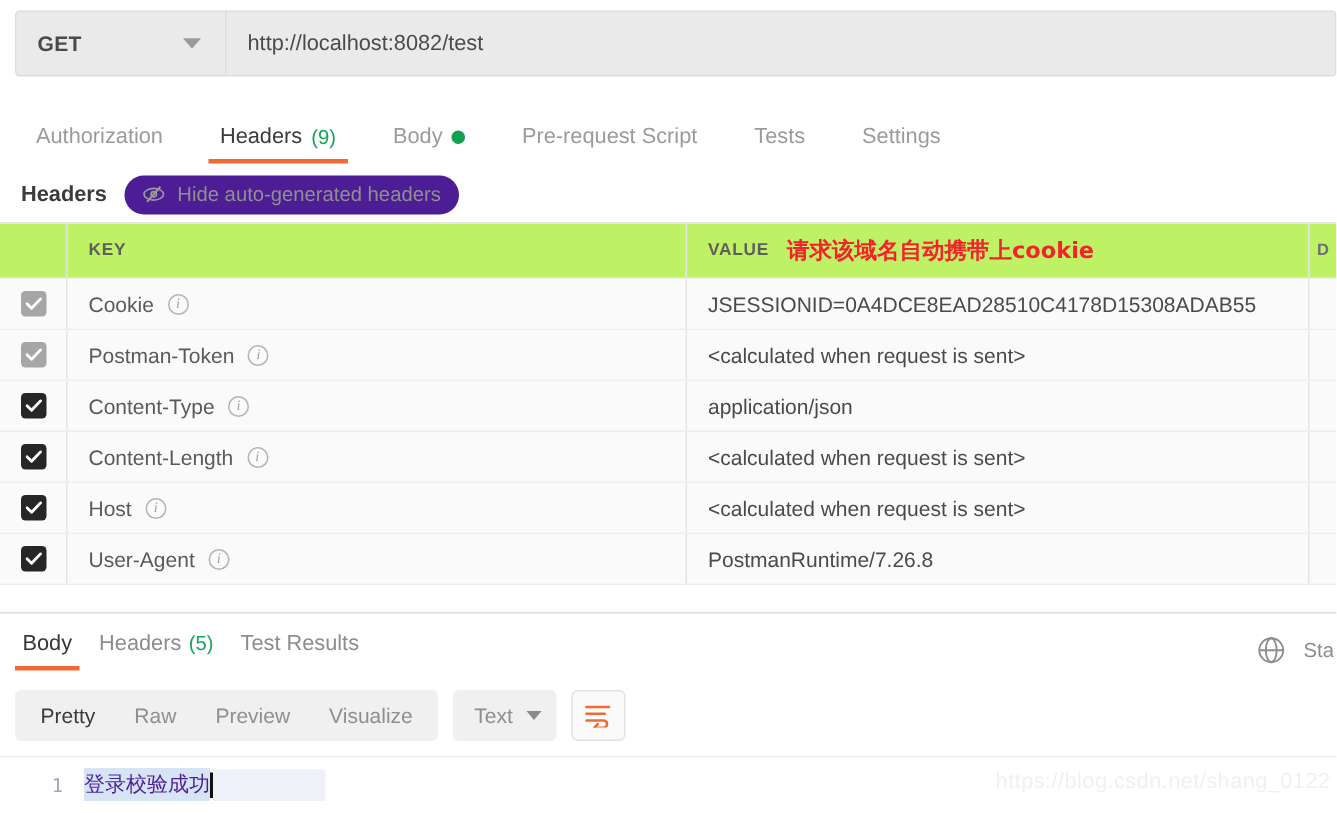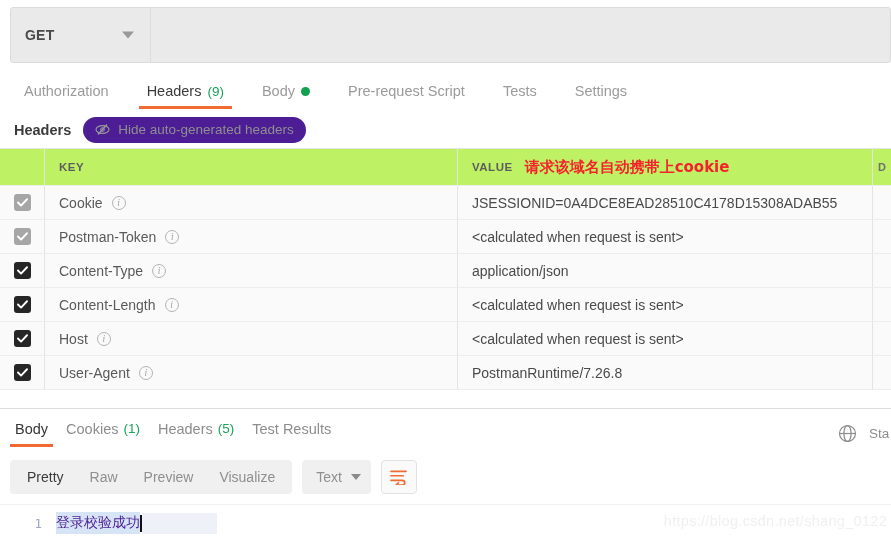--- a/index.html
+++ b/index.html
@@ -8,21 +8,21 @@
     background: #ffffff;
     font-family: "Liberation Sans", "DejaVu Sans", sans-serif;
     overflow: hidden;
     color: #3e3e3e;
   }
   #app { position: relative; width: 891px; height: 542px; }
 
   
   .urlbar {
     position: absolute; left: 10px; top: 7px;
-    width: 881px; height: 56px;
+    width: 881px; height: 44px;
     display: flex; align-items: stretch;
     border: 1px solid #dcdcdc; border-radius: 3px;
     background: #eaeaea; overflow: hidden;
   }
   .method-select {
     position: relative;
     width: 140px; flex: 0 0 140px;
     display: flex; align-items: center;
     padding: 0 14px;
     border-right: 1px solid #dcdcdc;
@@ -275,20 +275,23 @@
 </head>
 <body>
 
 <div id="app">
 
   <div class="urlbar">
     <div class="method-select">
       <span>GET</span>
       <span class="caret"></span>
     </div>
+    <div class="url-input">
+      <span>http://localhost:8082/test</span>
+    </div>
   </div>
 
   <div class="req-tabs">
     <div class="req-tab">
       <span>Authorization</span>
     </div>
     <div class="req-tab active">
       <span>Headers</span>
       <span class="count">(9)</span>
     </div>
@@ -441,24 +444,20 @@
       <div class="cell-desc"></div>
     </div>
 
   </div>
 
   <div class="resp-tabs">
     <div class="resp-tab active">
       <span>Body</span>
     </div>
     <div class="resp-tab">
-      <span>Cookies</span>
-      <span class="count">(1)</span>
-    </div>
-    <div class="resp-tab">
       <span>Headers</span>
       <span class="count">(5)</span>
     </div>
     <div class="resp-tab">
       <span>Test Results</span>
     </div>
 
     <div class="resp-right">
       <svg class="globe" viewBox="0 0 20 20">
         <circle cx="10" cy="10" r="8.4" fill="none" stroke="#8d8d8d" stroke-width="1.3"></circle>

